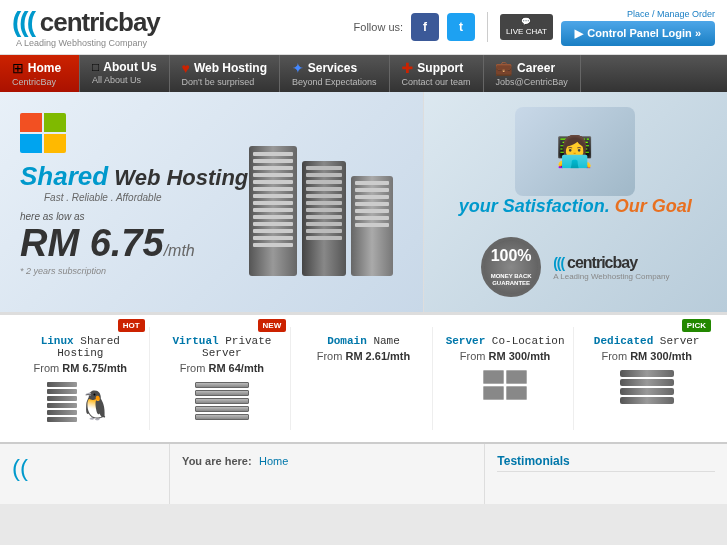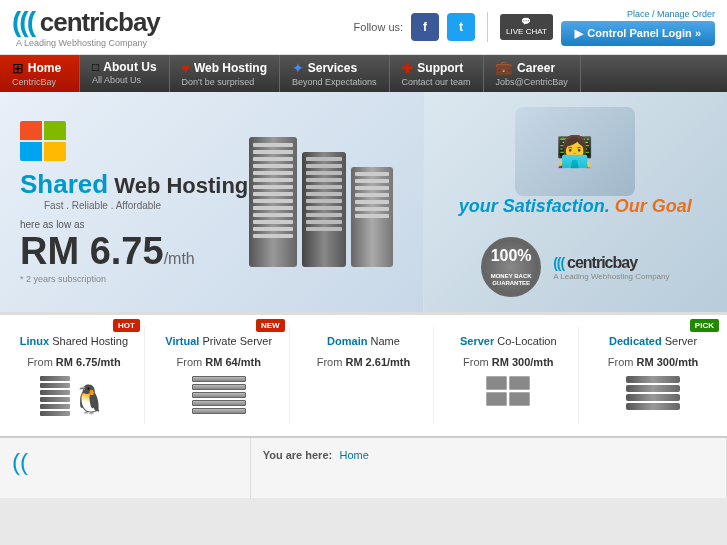--- a/index.html
+++ b/index.html
@@ -23,47 +23,47 @@
     .nav-item { display: flex; flex-direction: column; padding: 5px 12px; cursor: pointer; border-right: 1px solid #666; min-width: 80px; }
     .nav-item.active { background: linear-gradient(to bottom, #cc2200, #aa1100); }
     .nav-item-top { display: flex; align-items: center; gap: 4px; }
     .nav-item-label { color: white; font-size: 12px; font-weight: bold; }
     .nav-item-sub { color: #bbb; font-size: 9px; margin-top: 1px; }
     .nav-icon { font-size: 14px; }
 
     
     #main-content { background: #f5f5f5; }
     #banner-row { display: flex; height: 220px; }
-    #banner-left { background: linear-gradient(135deg, #e8f0f8 0%, #c8d8e8 100%); flex: 1.4; display: flex; align-items: center; justify-content: space-between; padding: 36px 20px; position: relative; overflow: hidden; border-right: 1px solid #ddd; }
+    #banner-left { background: linear-gradient(135deg, #e8f0f8 0%, #c8d8e8 100%); flex: 1.4; display: flex; align-items: flex-end; justify-content: space-between; padding: 36px 20px; position: relative; overflow: hidden; border-right: 1px solid #ddd; font-style: italic; }
     #banner-left-text { z-index: 2; }
     .banner-title { font-size: 22px; font-weight: normal; color: #333; }
     .banner-title strong { color: #0099cc; font-size: 26px; }
     .banner-sub { font-size: 10px; color: #666; margin-bottom: 4px; margin-left: 24px; }
     .banner-price-label { font-size: 10px; color: #555; margin-bottom: 2px; }
     .banner-price { font-size: 36px; font-weight: bold; color: #333; line-height: 1; }
     .banner-note { font-size: 9px; color: #888; margin-top: 3px; }
     #server-graphic { display: flex; gap: 4px; align-items: flex-end; }
     #banner-right { background: linear-gradient(135deg, #dce8f0 0%, #b8ccda 100%); flex: 1; display: flex; flex-direction: column; align-items: center; justify-content: center; padding: 15px; position: relative; overflow: hidden; }
     .satisfaction-text { font-size: 18px; color: #555; font-style: italic; text-align: center; }
     .satisfaction-text em { color: #0099cc; font-style: italic; font-weight: bold; }
     .our-goal { color: #e87020; font-style: italic; font-weight: bold; }
     .banner-right-bottom { display: flex; align-items: center; gap: 12px; margin-top: 20px; }
     .guarantee-badge { width: 60px; height: 60px; background: radial-gradient(circle, #888 0%, #555 100%); border-radius: 50%; display: flex; flex-direction: column; align-items: center; justify-content: center; color: white; font-size: 14px; font-weight: bold; border: 3px solid #666; gap: 8px; }
     .guarantee-badge span { font-size: 7px; text-align: center; line-height: 1.1; }
     .logo-small { text-align: left; }
 
     
-    #products-row { display: flex; background: white; border-top: 3px solid #ddd; padding: 12px 4px; gap: 4px; }
+    #products-row { display: flex; background: white; border-top: 3px solid #ddd; padding: 12px 12px; gap: 4px; }
     .product-card { flex: 1; display: flex; flex-direction: column; align-items: center; padding: 8px 4px; position: relative; border-right: 1px solid #eee; }
     .product-card:last-child { border-right: none; }
     .product-badge { position: absolute; top: -8px; right: 4px; font-size: 8px; font-weight: bold; color: white; padding: 2px 5px; border-radius: 2px; transform: rotate(0deg); }
     .badge-hot { background: #cc2200; }
     .badge-new { background: #cc2200; }
     .badge-pick { background: #228800; }
-    .product-title { font-size: 11px; color: #333; text-align: left; margin-bottom: 9px; }
+    .product-title { font-size: 11px; color: #333; text-align: center; margin-bottom: 3px; font-family: Liberation Mono, monospace; }
     .product-title strong { color: #0077aa; }
     .product-price { font-size: 11px; color: #555; text-align: center; margin-bottom: 4px; }
     .product-price strong { color: #333; }
 
     
     #bottom-row { display: flex; border-top: 2px solid #ccc; background: #f5f5f5; }
     #bottom-left { flex: 1; padding: 10px 12px; border-right: 1px solid #ddd; display: flex; gap: 10px; align-items: flex-start; min-height: 60px; }
     #you-are-here { flex: 2; padding: 10px 12px; border-right: 1px solid #ddd; min-height: 60px; }
     #testimonials { flex: 1.5; padding: 10px 12px; min-height: 60px; }
     .section-title { font-size: 12px; font-weight: bold; color: #0077aa; margin-bottom: 4px; border-bottom: 1px solid #ddd; padding-bottom: 3px; }
@@ -312,14 +312,17 @@
   </div>
 
   <div id="bottom-row">
     <div id="bottom-left">
       <span style="font-size:24px;color:#0099cc;">((</span>
     </div>
     <div id="you-are-here">
       <span style="font-size:11px;color:#555;font-weight:bold;">You are here:</span>
       <a href="#" class="breadcrumb-link" style="font-size:11px;margin-left:4px;">Home</a>
     </div>
+    <div id="testimonials">
+      <div class="section-title">Testimonials</div>
+    </div>
   </div>
 </div>
 
 </body></html>

